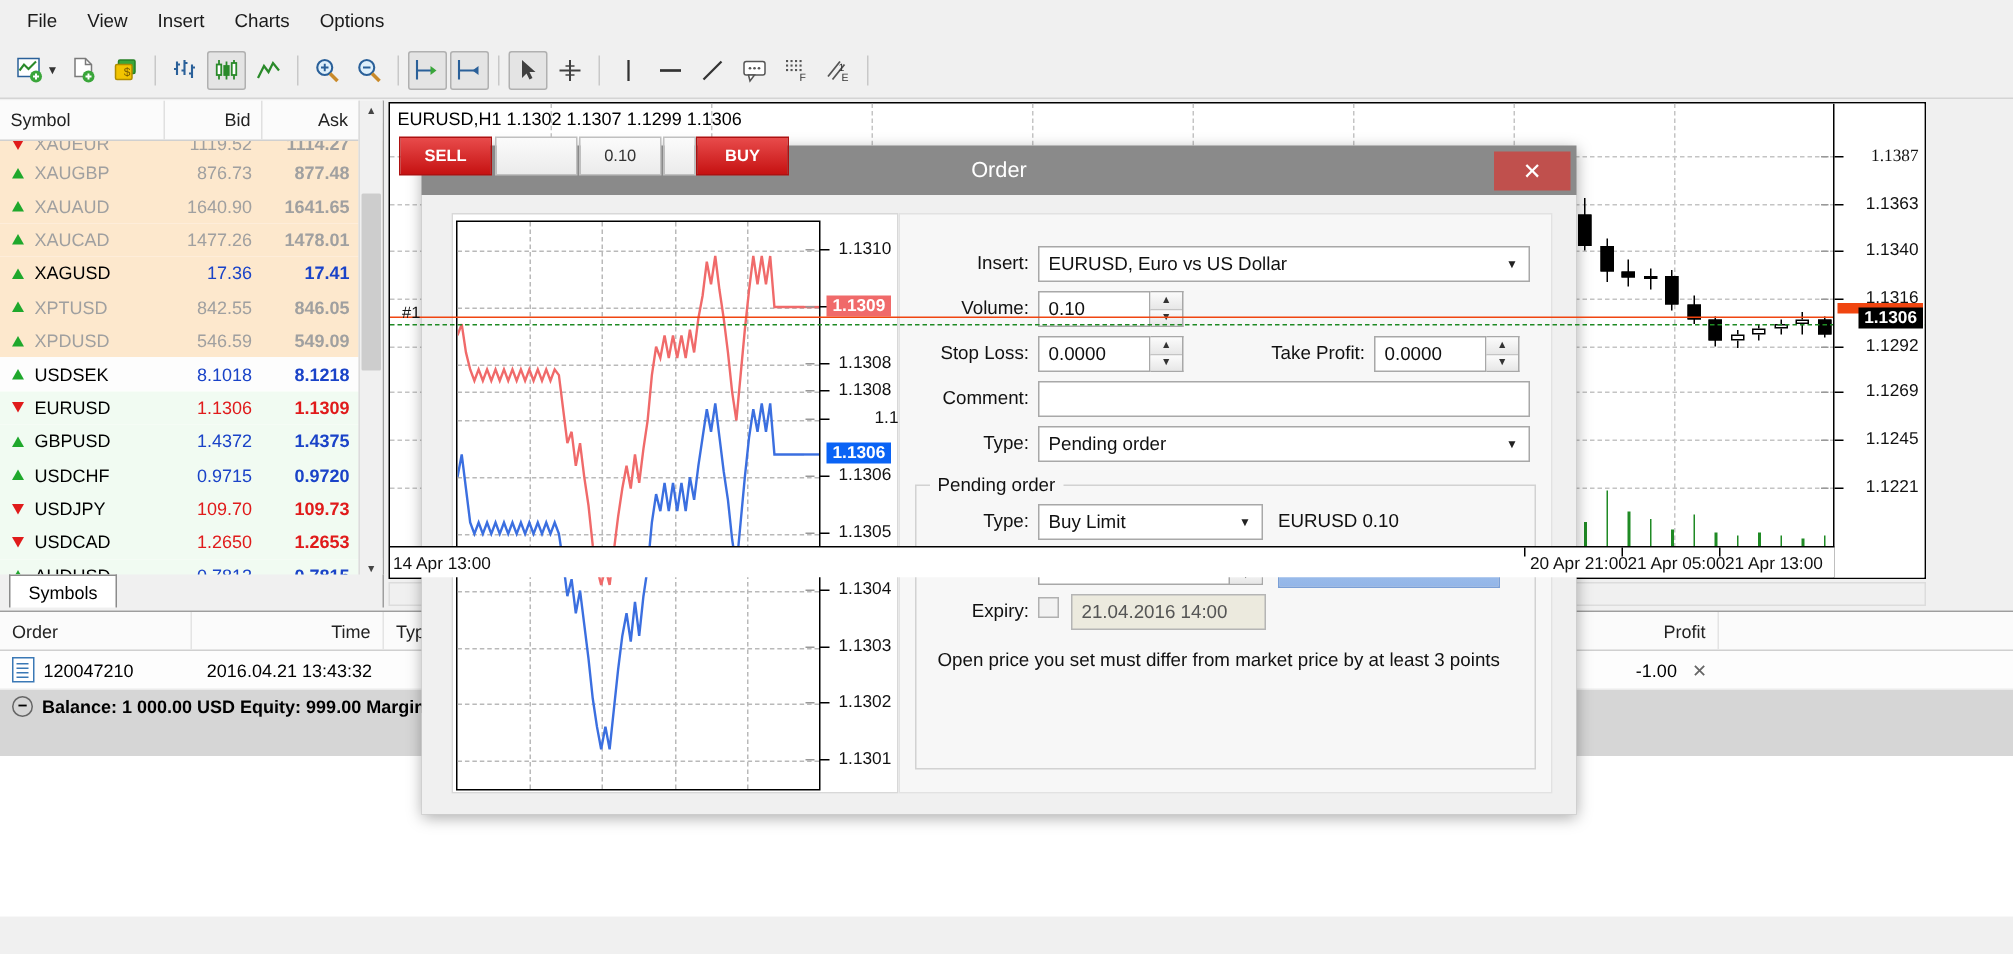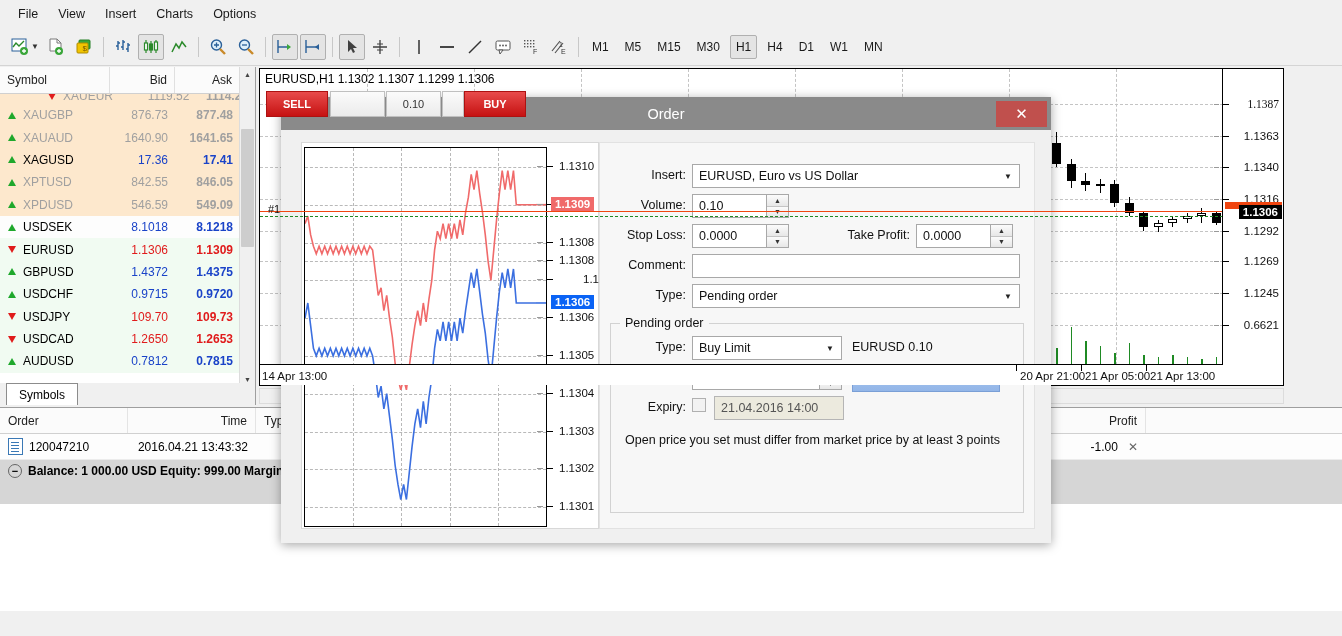--- a/index.html
+++ b/index.html
@@ -287,41 +287,30 @@
         </svg>
     </div>
     <div class="tb">
       <svg width="18" height="18" viewBox="0 0 18 18">
           <path d="M2 13 L10 3M5 15 L13 5" stroke="#555" stroke-width="1.2"></path>
           <text x="9" y="9" font-size="7" fill="#333" font-family="sans-serif">1</text>
           <text x="11" y="16" font-size="7" fill="#333" font-family="sans-serif">E</text>
         </svg>
     </div>
     <div class="tbsep"></div>
-    <div id="tfbar" style="display:flex;align-items:center;">
-        <div class="tfbtn">M1</div>
-        <div class="tfbtn">M5</div>
-        <div class="tfbtn">M15</div>
-        <div class="tfbtn">M30</div>
-        <div class="tfbtn active">H1</div>
-        <div class="tfbtn">H4</div>
-        <div class="tfbtn">D1</div>
-        <div class="tfbtn">W1</div>
-        <div class="tfbtn">MN</div>
-      </div>
   </div>
 
   <div class="mw">
     <div class="mw-head">
       <div class="c-sym">Symbol</div>
       <div class="c-bid">Bid</div>
       <div class="c-ask">Ask</div>
     </div>
     <div class="mw-body" id="mwbody">
-        <div class="mwrow bg-orange" style="height: 16px; margin-top: -6px; overflow: hidden; padding-left: 40px;">
+        <div class="mwrow bg-orange" style="height: 16px; margin-top: -6px; overflow: hidden;">
           <div class="c-sym">
             <span class="arrwrap">
               <span class="arrow arr-dn"></span>
             </span>
             <span class="dim">XAUEUR</span>
           </div>
           <div class="c-bid dim">1119.52</div>
           <div class="c-ask dim">1114.27</div>
         </div>
         <div class="mwrow bg-orange">
@@ -336,20 +325,30 @@
         </div>
         <div class="mwrow bg-orange">
           <div class="c-sym">
             <span class="arrwrap">
               <span class="arrow arr-up"></span>
             </span>
             <span class="dim">XAUAUD</span>
           </div>
           <div class="c-bid dim">1640.90</div>
           <div class="c-ask dim">1641.65</div>
+        </div>
+        <div class="mwrow bg-orange">
+          <div class="c-sym">
+            <span class="arrwrap">
+              <span class="arrow arr-up"></span>
+            </span>
+            <span class="dim">XAUCAD</span>
+          </div>
+          <div class="c-bid dim">1477.26</div>
+          <div class="c-ask dim">1478.01</div>
         </div>
         <div class="mwrow bg-orange">
           <div class="c-sym">
             <span class="arrwrap">
               <span class="arrow arr-up"></span>
             </span>
             <span class="">XAGUSD</span>
           </div>
           <div class="c-bid up">17.36</div>
           <div class="c-ask up">17.41</div>
@@ -552,21 +551,21 @@
           <div class="ptick2" style="top: 129.72px;"></div>
           <div class="plab" style="top: 161.64px;">1.1292</div>
           <div class="ptick" style="top: 161.64px;"></div>
           <div class="ptick2" style="top: 161.64px;"></div>
           <div class="plab" style="top: 192.23px;">1.1269</div>
           <div class="ptick" style="top: 192.23px;"></div>
           <div class="ptick2" style="top: 192.23px;"></div>
           <div class="plab" style="top: 224.15px;">1.1245</div>
           <div class="ptick" style="top: 224.15px;"></div>
           <div class="ptick2" style="top: 224.15px;"></div>
-          <div class="plab" style="top: 256.07px;">0.6621</div>
+          <div class="plab" style="top: 256.07px;">1.1221</div>
           <div class="ptick" style="top: 256.07px;"></div>
           <div class="ptick2" style="top: 256.07px;"></div>
           <div class="pcur-band" style="top: 133.02px; width: 57px;"></div>
           <div class="pcur" style="top: 143.02px;">1.1306</div>
         </div>
       <div class="taxis" id="taxis">
           <div class="tlab" style="left: 2px;">14 Apr 13:00</div>
           <div class="tlab" style="left: 760px;">20 Apr 21:00</div>
           <div class="ttick" style="left: 756px;"></div>
           <div class="tlab" style="left: 825px; text-align: right;">21 Apr 05:00</div>

